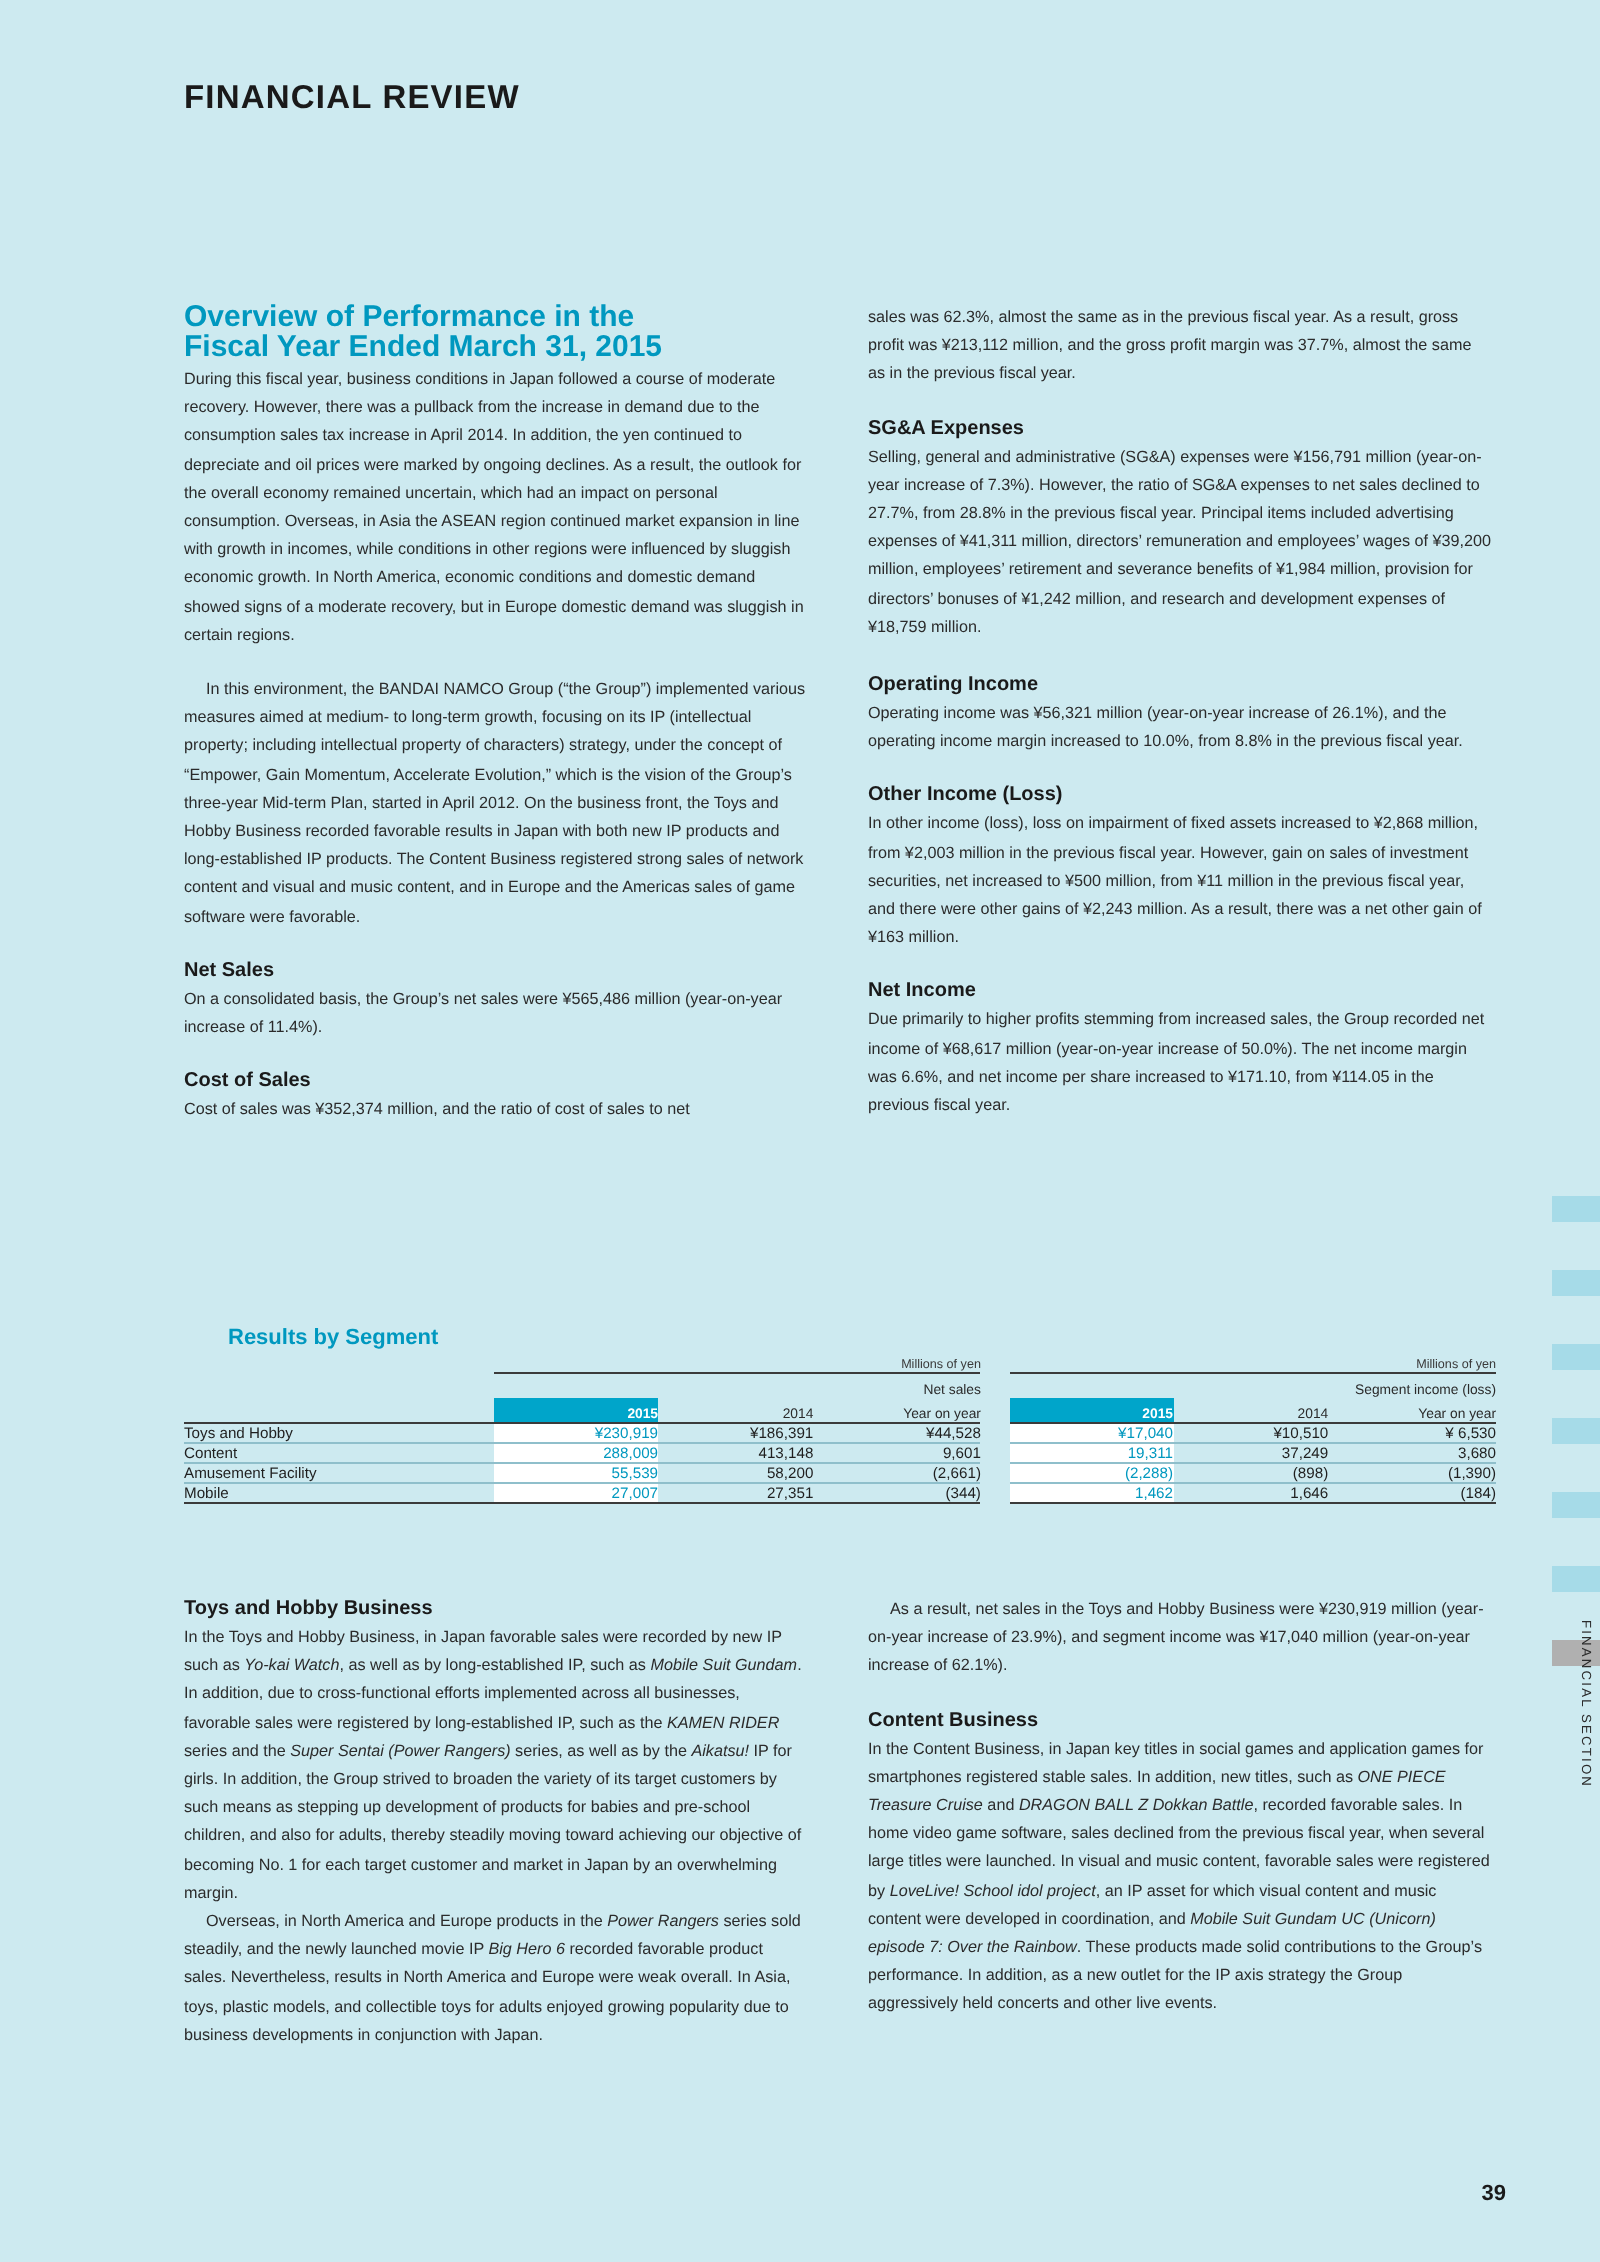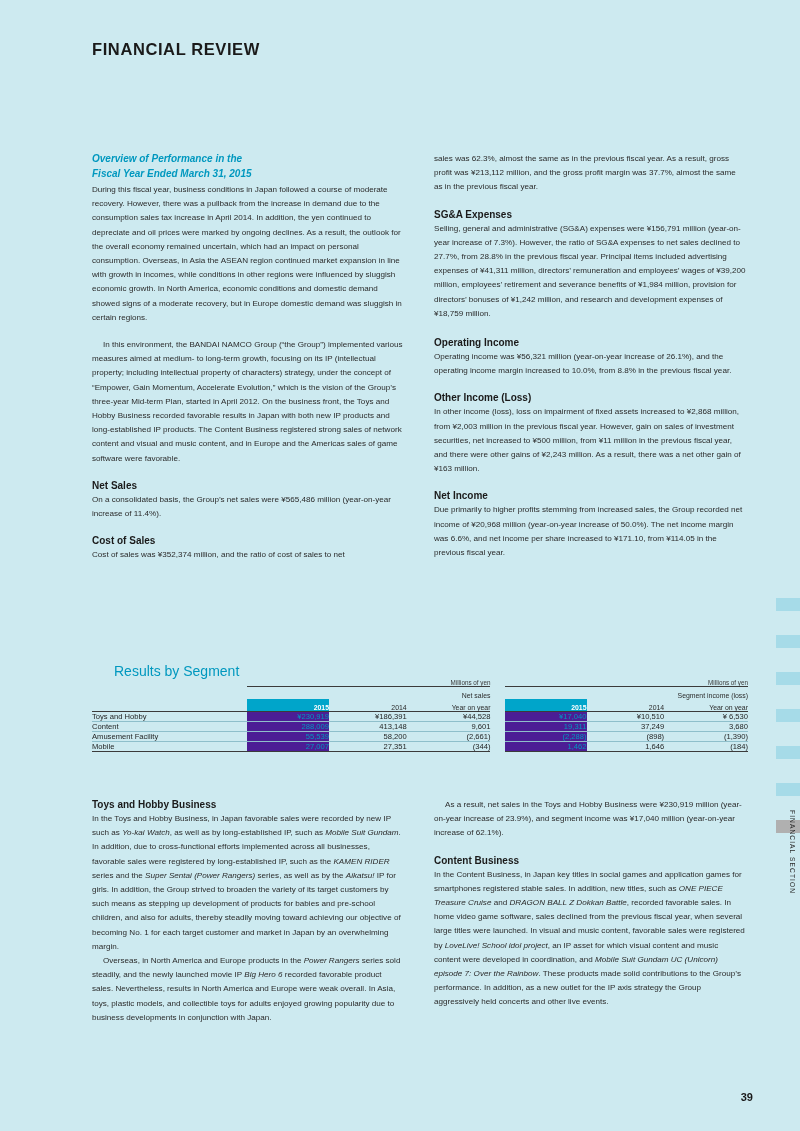--- a/index.html
+++ b/index.html
@@ -50,40 +50,39 @@
 
   .sec-head {
     font-size: 10px;
     font-weight: bold;
     color: #1a1a1a;
     margin: 0 0 1px 0;
     line-height: 13px;
   }
   .sec-head.teal {
     color: #0098bf;
-    font-size: 10px;
+    font-size: 15px;
     line-height: 14.5px;
     margin-bottom: 2px;
-    font-style: italic;
   }
   p.body {
     margin: 0 0 0 0;
     text-align: left;
   }
   p.gap { margin-top: 13px; }
   .indent { text-indent: 11px; display: block; }
   i { font-style: italic; }
 
   
   .results-title {
     position: absolute;
     left: 92px;
     top: 663px;
-    font-size: 14px;
-    font-weight: normal;
+    font-size: 11px;
+    font-weight: bold;
     color: #0098bf;
     padding-left: 22px;
   }
   .table-wrap {
     position: absolute;
     left: 92px;
     top: 676px;
     width: 656px;
     font-size: 7.4px;
   }
@@ -134,21 +133,21 @@
     border-bottom: 0.8px solid #8fbfcb;
   }
   .num {
     text-align: right;
     font-size: 7.6px;
     color: #1f1f1f;
     padding: 2.5px 4px 2.5px 0;
     border-bottom: 0.8px solid #8fbfcb;
   }
   .num.cur {
-    background: #4c1d95;
+    background: #ffffff;
     color: #0098bf;
   }
   tr.first .rowname, tr.first .num { border-top: 0.8px solid #3b3b3b; }
   tr.last .rowname, tr.last .num { border-bottom: 1.1px solid #3b3b3b; }
   .spacer { width: 14px; }
 
   
   .edge-tabs {
     position: absolute;
     right: 0;
@@ -210,21 +209,21 @@
 
   <div class="col col-right col-top-right">
     <p class="body">sales was 62.3%, almost the same as in the previous fiscal year. As a result, gross profit was ¥213,112 million, and the gross profit margin was 37.7%, almost the same as in the previous fiscal year.</p>
     <div class="sec-head" style="margin-top:13px">SG&amp;A Expenses</div>
     <p class="body">Selling, general and administrative (SG&amp;A) expenses were ¥156,791 million (year-on-year increase of 7.3%). However, the ratio of SG&amp;A expenses to net sales declined to 27.7%, from 28.8% in the previous fiscal year. Principal items included advertising expenses of ¥41,311 million, directors’ remuneration and employees’ wages of ¥39,200 million, employees’ retirement and severance benefits of ¥1,984 million, provision for directors’ bonuses of ¥1,242 million, and research and development expenses of ¥18,759 million.</p>
     <div class="sec-head" style="margin-top:15px">Operating Income</div>
     <p class="body">Operating income was ¥56,321 million (year-on-year increase of 26.1%), and the operating income margin increased to 10.0%, from 8.8% in the previous fiscal year.</p>
     <div class="sec-head" style="margin-top:13px">Other Income (Loss)</div>
     <p class="body">In other income (loss), loss on impairment of fixed assets increased to ¥2,868 million, from ¥2,003 million in the previous fiscal year. However, gain on sales of investment securities, net increased to ¥500 million, from ¥11 million in the previous fiscal year, and there were other gains of ¥2,243 million. As a result, there was a net other gain of ¥163 million.</p>
     <div class="sec-head" style="margin-top:13px">Net Income</div>
-    <p class="body">Due primarily to higher profits stemming from increased sales, the Group recorded net income of ¥20,968 million (year-on-year increase of 50.0%). The net income margin was 6.6%, and net income per share increased to ¥171.10, from ¥114.05 in the previous fiscal year.</p>
+    <p class="body">Due primarily to higher profits stemming from increased sales, the Group recorded net income of ¥68,617 million (year-on-year increase of 50.0%). The net income margin was 6.6%, and net income per share increased to ¥171.10, from ¥114.05 in the previous fiscal year.</p>
   </div>
 
   <div class="results-title">Results by Segment</div>
 
   <div class="table-wrap">
     <table class="seg">
       <colgroup>
         <col style="width:152px">
         <col style="width:80px">
         <col style="width:76px">

